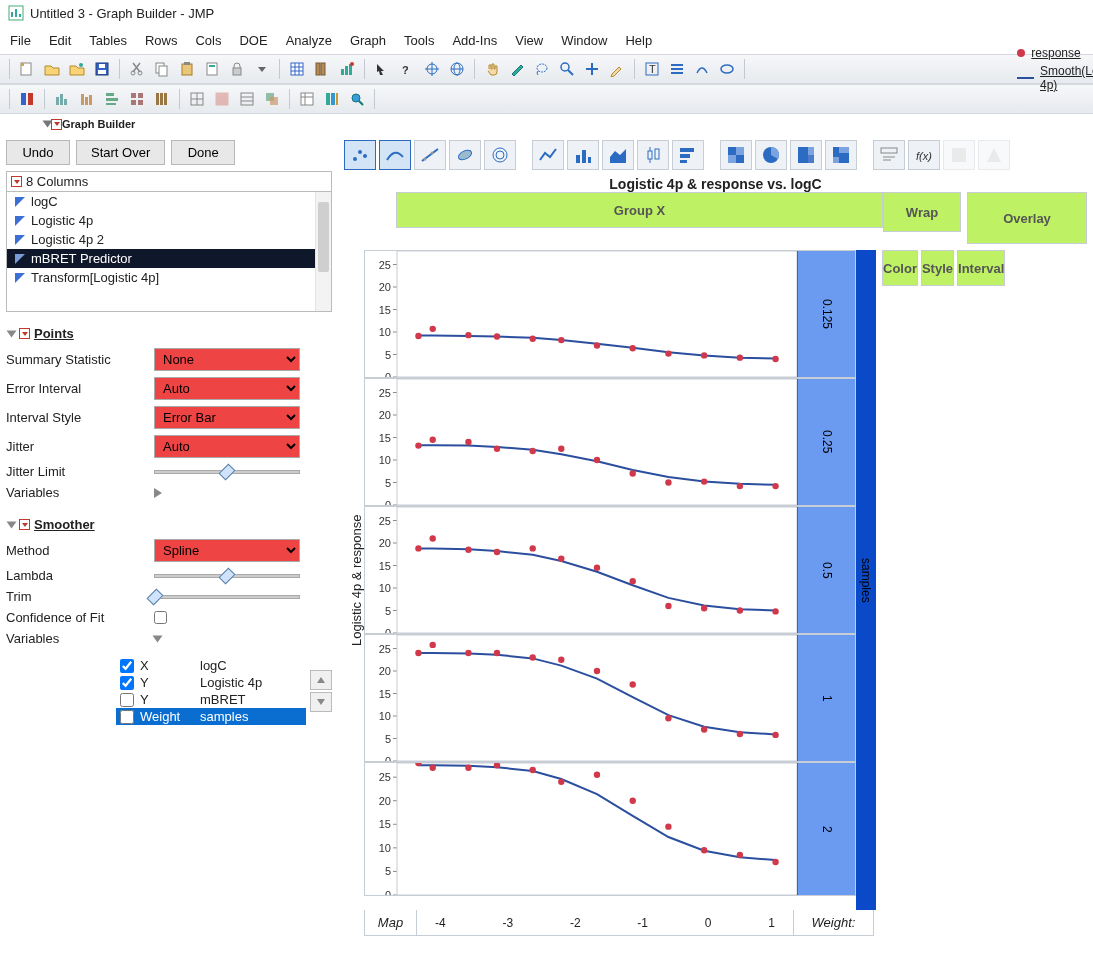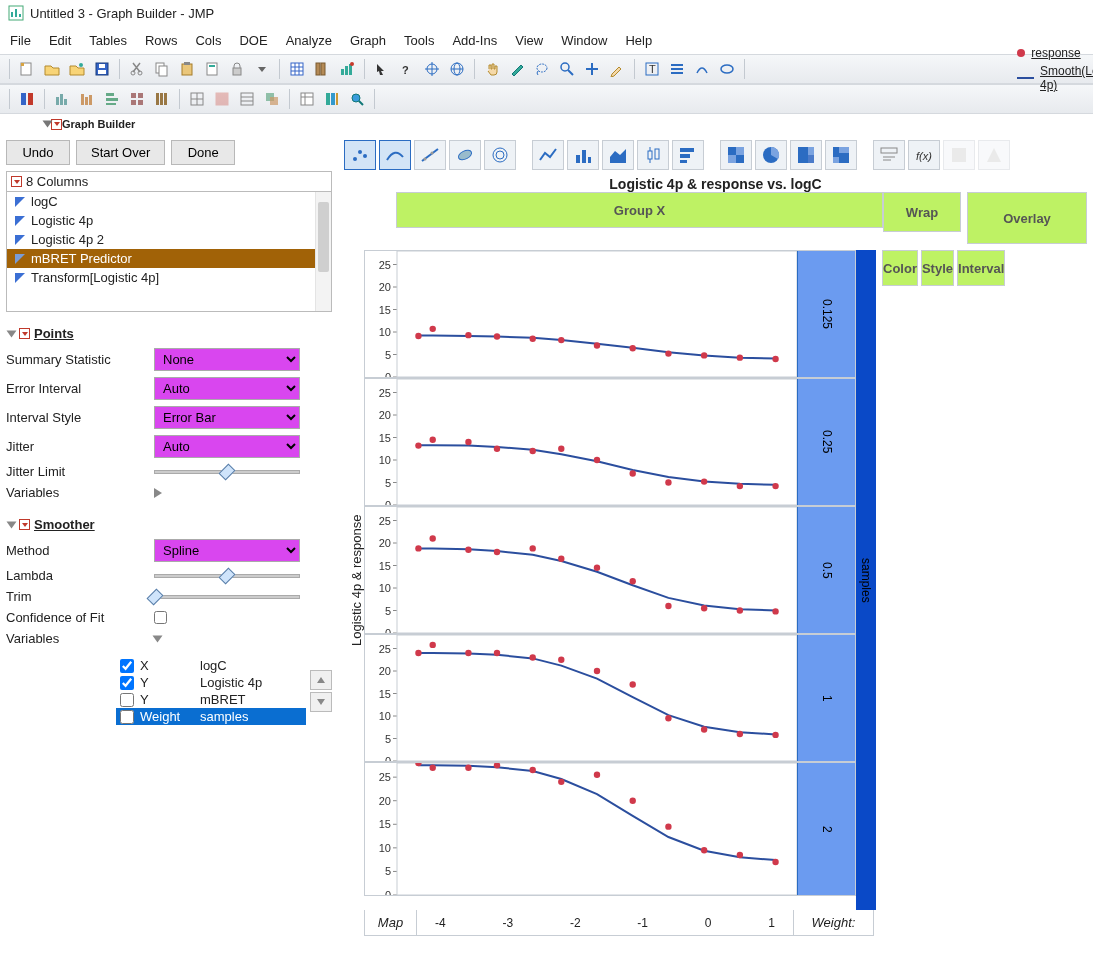--- a/index.html
+++ b/index.html
@@ -16,30 +16,30 @@
   .disclosure { width:0;height:0;border-top:5px solid transparent;border-bottom:5px solid transparent;border-left:7px solid #777; transform:rotate(90deg); display:inline-block; }
   .redtri { width:11px;height:11px; border:1px solid #c0392b; display:inline-flex; align-items:center; justify-content:center; }
   .redtri::after { content:""; width:0;height:0;border-left:3px solid transparent;border-right:3px solid transparent;border-top:4px solid #c0392b; }
   .content { display:flex; }
   .leftcol { width:338px; padding:6px; }
   .btnrow { display:flex; gap:6px; margin-bottom:6px; }
   .btn { background:#e8e8e8; border:1px solid #b8b8b8; padding:4px 14px; font-size:13px; min-width:64px; text-align:center; }
   .section-head { display:flex; align-items:center; gap:4px; border:1px solid #bbb; padding:2px 4px; background:#fff; font-size:13px; }
   .collist { border:1px solid #bbb; border-top:none; height:120px; overflow-y:auto; position:relative; }
   .colitem { display:flex; align-items:center; gap:6px; padding:2px 8px; }
-  .colitem.selected { background:#a16207; color:#fff; }
+  .colitem.selected { background:#0f172a; color:#fff; }
   .colicon { width:0;height:0;border-left:10px solid #3b6fd4;border-bottom:10px solid transparent; transform:rotate(0deg); }
   .colicon2 { width:0;height:0;border-left:10px solid #7a9cd6;border-bottom:10px solid transparent; }
   .scrollbar-track { position:absolute; right:0; top:0; bottom:0; width:16px; background:#f3f3f3; border-left:1px solid #e4e4e4;}
   .scrollbar-thumb { position:absolute; left:2px; right:2px; top:10px; height:70px; background:#cfcfcf; border-radius:2px;}
   .sub-head { display:flex; align-items:center; gap:4px; padding:4px 2px; margin-top:10px; font-weight:700;text-decoration:underline; }
   .disclos-gray { width:0;height:0;border-top:5px solid transparent;border-bottom:5px solid transparent;border-left:7px solid #888; transform:rotate(90deg);}
   .proprow { display:flex; align-items:center; padding:3px 0; font-size:13px; }
   .proprow .plabel { width:148px; }
-  .proprow select, .proprow .selbox { width:146px; font-size:13px; padding:2px 4px; border:1px solid #aaa; background:#d946ef; }
+  .proprow select, .proprow .selbox { width:146px; font-size:13px; padding:2px 4px; border:1px solid #aaa; background:#ef4444; }
   .slider-track { width:146px; height:4px; background:#ccc; border:1px solid #aaa; position:relative; }
   .slider-thumb { position:absolute; top:-6px; left:50%; width:10px; height:14px; background:#cfe4fb; border:1px solid #5b7fa8; transform:translateX(-50%) rotate(45deg);}
   .var-triangle { width:0;height:0;border-left:8px solid #888;border-top:5px solid transparent;border-bottom:5px solid transparent;}
   .varbox { margin-top:8px; margin-left:110px; border:0; }
   .varrow { display:flex; align-items:center; gap:6px; padding:1px 4px; font-size:13px; }
   .varrow input[type=checkbox]{ width:14px;height:14px;}
   .varrow .role { width:54px; }
   .varrow.selected { background:#0a6ed1; color:#fff; }
   .updown { width:22px;height:20px; border:1px solid #bbb; background:#f0f0f0; display:inline-flex;align-items:center;justify-content:center;}
   .rightcol { flex:1; padding:6px 6px 0 6px; position:relative; }

